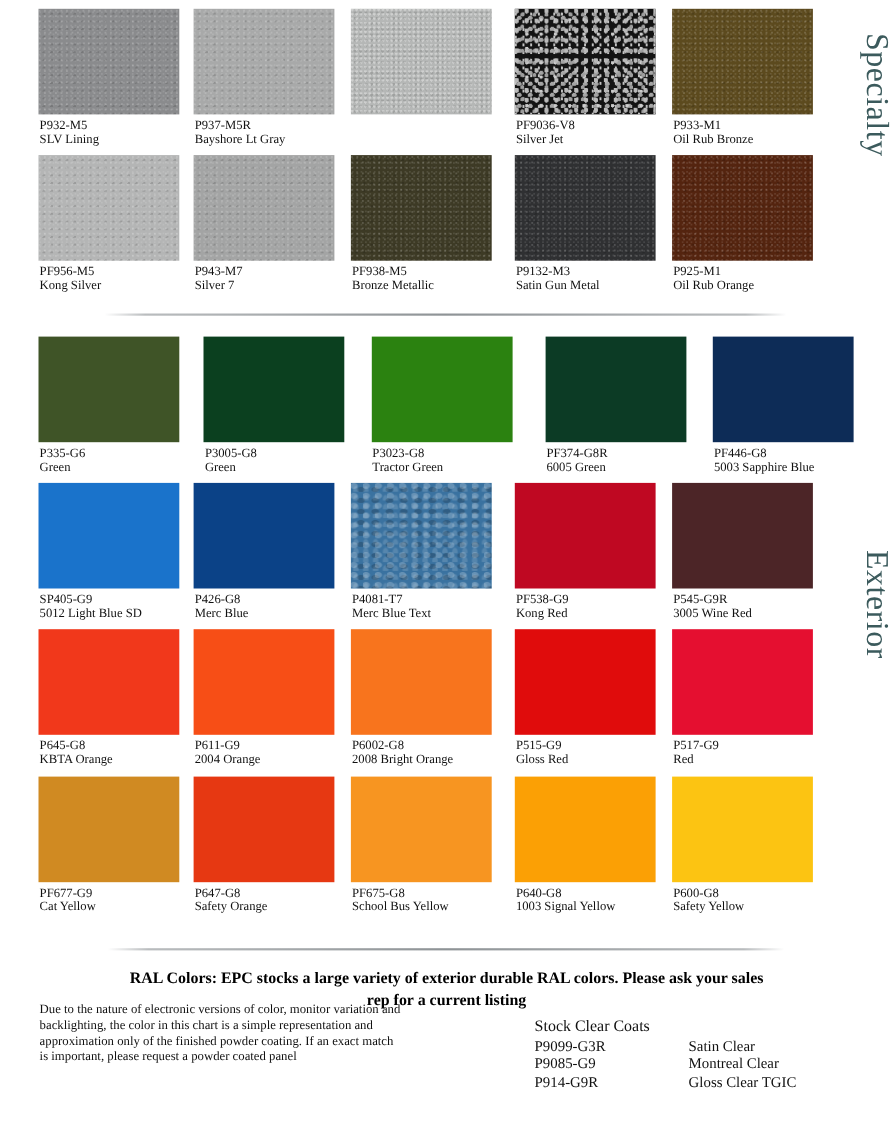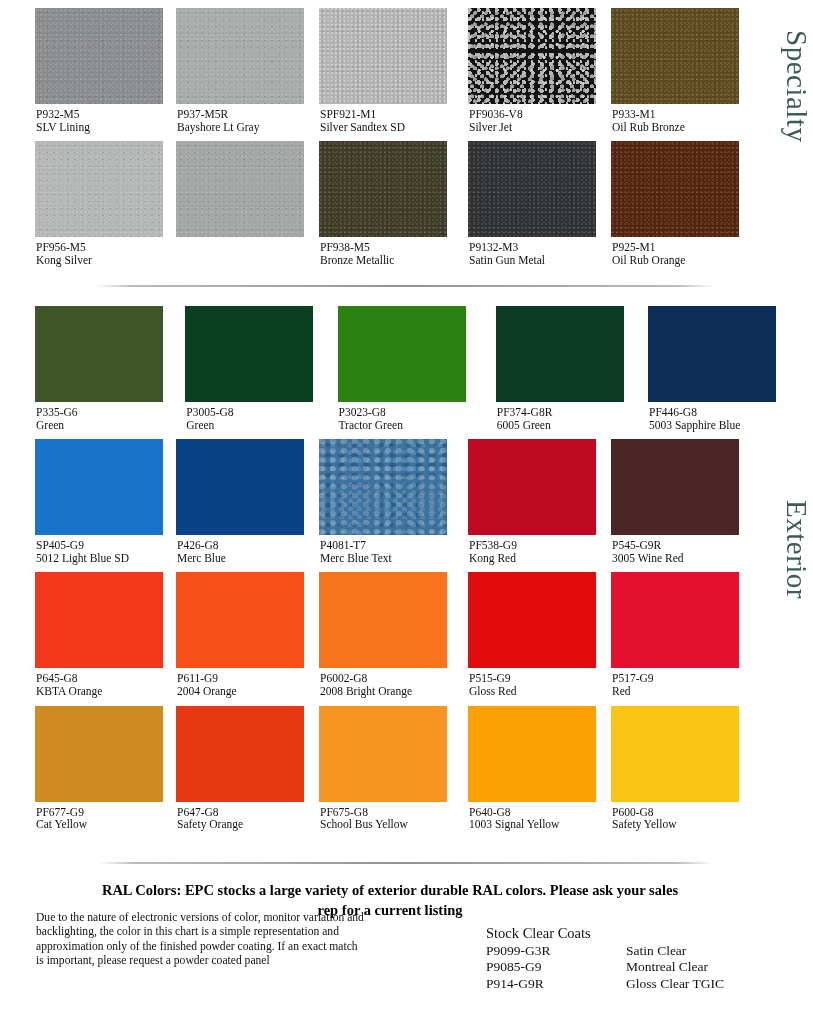--- a/index.html
+++ b/index.html
@@ -126,21 +126,21 @@
   
   .divider {
     position: absolute;
     height: 2px;
     background: linear-gradient(to right, #ffffff 0%, #b9bcbe 6%, #8e9396 50%, #b9bcbe 94%, #ffffff 100%);
   }
 
   
   .ral-block {
     position: absolute;
-    left: 0;
+    left: 16px;
     width: 780px;
     text-align: center;
     font-family: "Liberation Serif", "DejaVu Serif", serif;
     font-weight: bold;
     font-size: 14.5px;
     line-height: 20px;
     color: #000;
   }
   .ral-line2 { display: block; }
 
@@ -194,24 +194,20 @@
           </div>
           <div class="caption">
             <span class="code">P937-M5R</span>
             <span class="name">Bayshore Lt Gray</span>
           </div>
         </div>
         <div class="cell col2">
           <div class="swatch-wrap">
             <div class="swatch tex-sandtex" style="background-color: rgb(181, 183, 182);"></div>
           </div>
-          <div class="caption">
-            <span class="code">SPF921-M1</span>
-            <span class="name">Silver Sandtex SD</span>
-          </div>
         </div>
         <div class="cell col3">
           <div class="swatch-wrap">
             <div class="swatch tex-vein" style="background-color: rgb(19, 19, 19);"></div>
           </div>
           <div class="caption">
             <span class="code">PF9036-V8</span>
             <span class="name">Silver Jet</span>
           </div>
         </div>
@@ -231,20 +227,24 @@
             <div class="swatch tex-metallic" style="background-color: rgb(180, 181, 181);"></div>
           </div>
           <div class="caption">
             <span class="code">PF956-M5</span>
             <span class="name">Kong Silver</span>
           </div>
         </div>
         <div class="cell col1">
           <div class="swatch-wrap">
             <div class="swatch tex-metallic" style="background-color: rgb(163, 164, 164);"></div>
+          </div>
+          <div class="caption">
+            <span class="code">P943-M7</span>
+            <span class="name">Silver 7</span>
           </div>
         </div>
         <div class="cell col2">
           <div class="swatch-wrap">
             <div class="swatch tex-metallic" style="background-color: rgb(61, 58, 37);"></div>
           </div>
           <div class="caption">
             <span class="code">PF938-M5</span>
             <span class="name">Bronze Metallic</span>
           </div>

